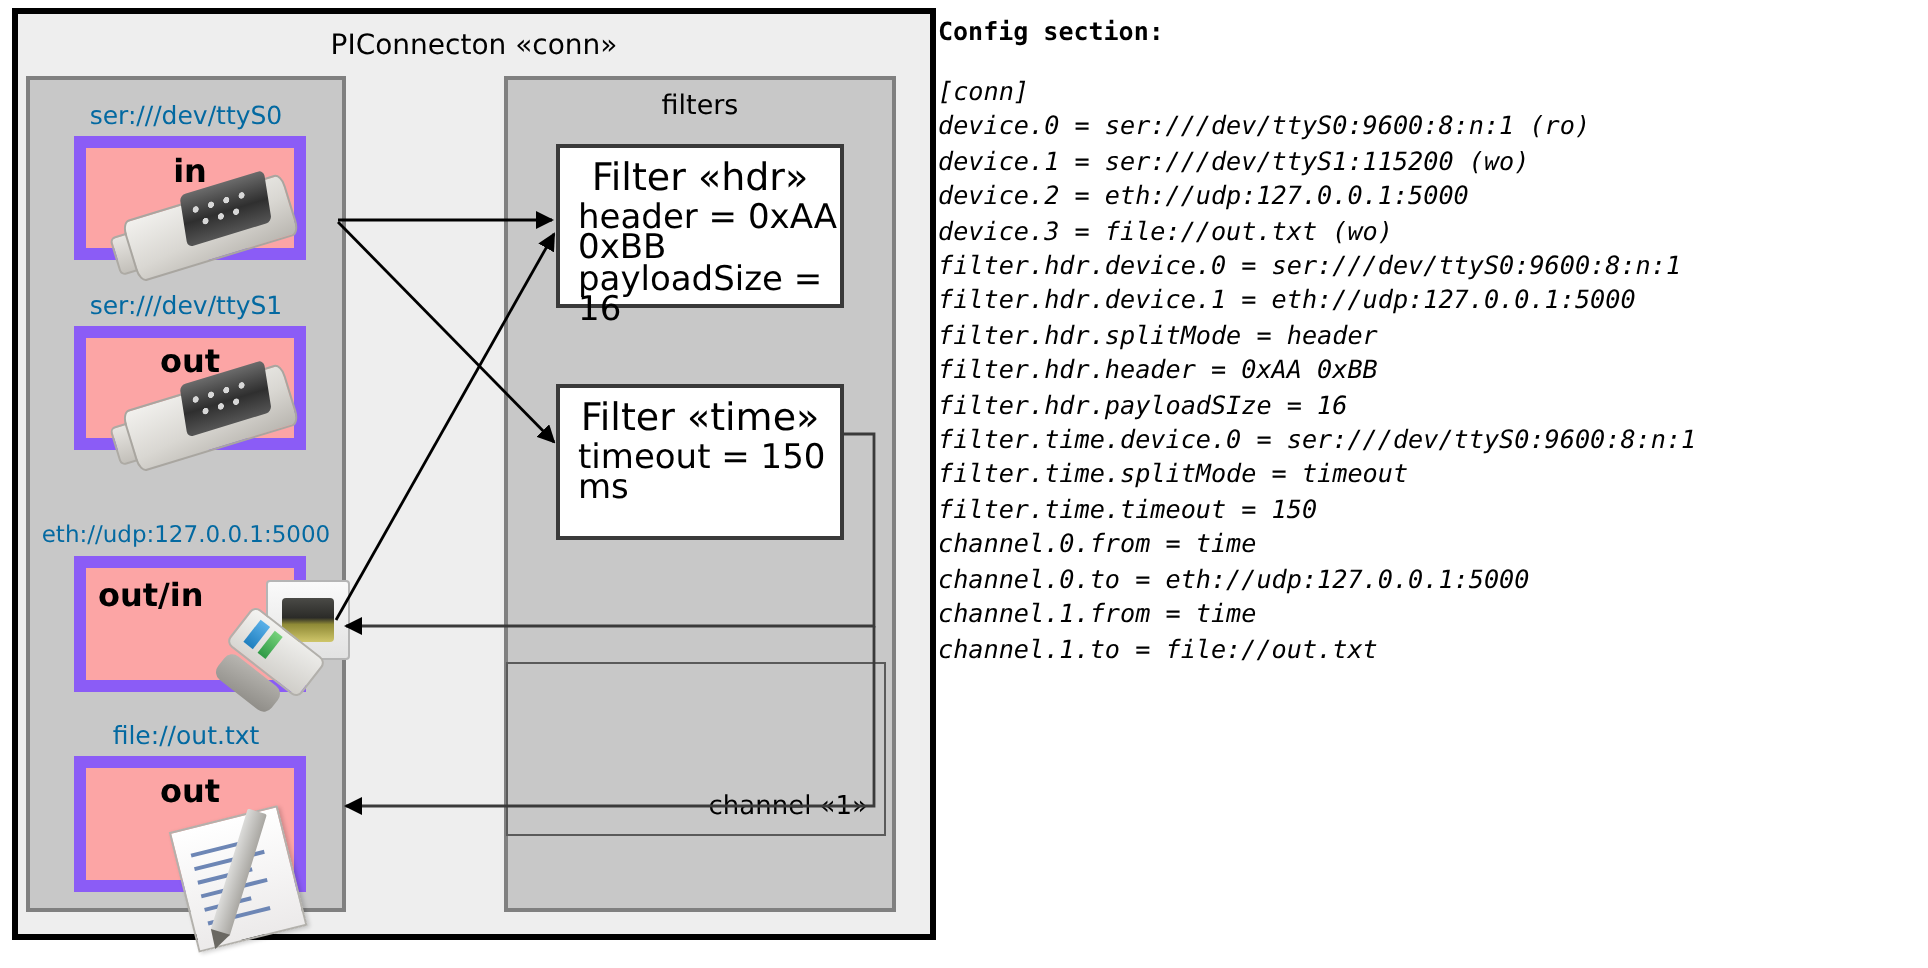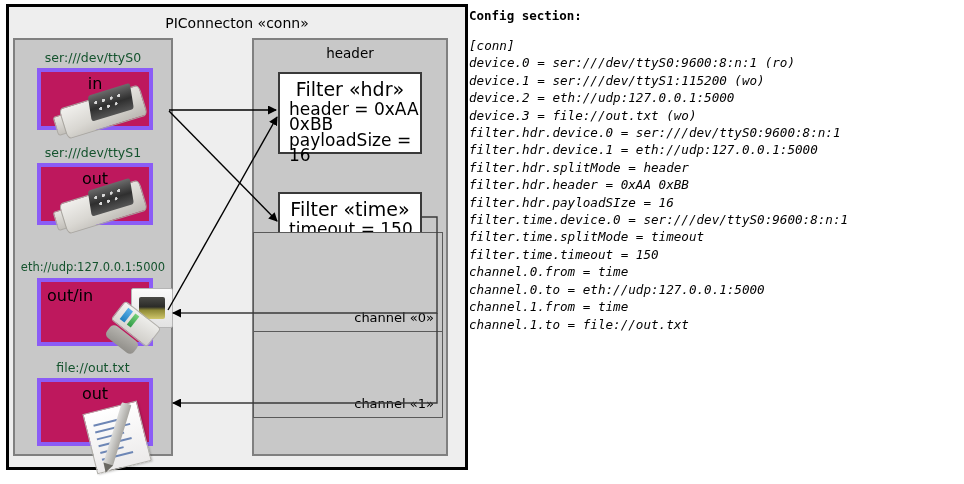--- a/index.html
+++ b/index.html
@@ -45,28 +45,29 @@
   }
 
   
   .devices-panel { left: 13px; top: 38px; width: 160px; height: 418px; }
 
   .dev-label {
     position: absolute;
     width: 100%;
     text-align: center;
     font-size: 12.5px;
-    color: #14532d;
+    color: #0369a1;
     white-space: nowrap;
   }
   .dev-box {
     position: absolute;
-    background: #be185d;
-    border: 4px solid #8b5cf6;
-    box-sizing: border-box;
+    background: #fca5a5;
+    border: 6px solid #8b5cf6;
+    box-sizing: border-box;
+    font-weight: bold;
   }
   .dev-box-label {
     position: absolute;
     top: 2px; left: 0; width: 100%;
     text-align: center;
     font-size: 16px;
     color: #000;
     z-index: 3;
   }
   .dev-box-label.left {
@@ -290,36 +291,33 @@
           <div class="ln" style="top:33px; width:34px;"></div>
           <div class="ln" style="top:40px; width:24px;"></div>
           <div class="ln" style="top:47px; width:32px;"></div>
         </div>
         <div class="pencil"></div>
       </div>
     </div>
   </div>
 
   <div class="panel filters-panel">
-    <div class="panel-title">header</div>
+    <div class="panel-title">filters</div>
 
     <div class="filter-box" style="left:24px; top:32px; width:144px; height:82px;">
       <div class="fb-title">Filter «hdr»</div>
       <div class="fb-body">header = 0xAA 0xBB</div>
       <div class="fb-body" style="top:59px;">payloadSize = 16</div>
     </div>
 
     <div class="filter-box" style="left:24px; top:152px; width:144px; height:78px;">
       <div class="fb-title">Filter «time»</div>
       <div class="fb-body">timeout = 150 ms</div>
     </div>
 
-    <div class="chan-panel" style="left:-1px; top:192px; width:190px; height:100px;">
-      <div class="chan-label">channel «0»</div>
-    </div>
 
     <div class="chan-panel" style="left:-1px; top:291px; width:190px; height:87px;">
       <div class="chan-label">channel «1»</div>
     </div>
   </div>
 
   <svg class="wires" viewBox="0 0 964 484">
     <defs>
       <marker id="ah" markerWidth="9" markerHeight="9" refX="8" refY="4.5" orient="auto" markerUnits="userSpaceOnUse">
         <path d="M0,0 L9,4.5 L0,9 z" fill="#000"></path>

